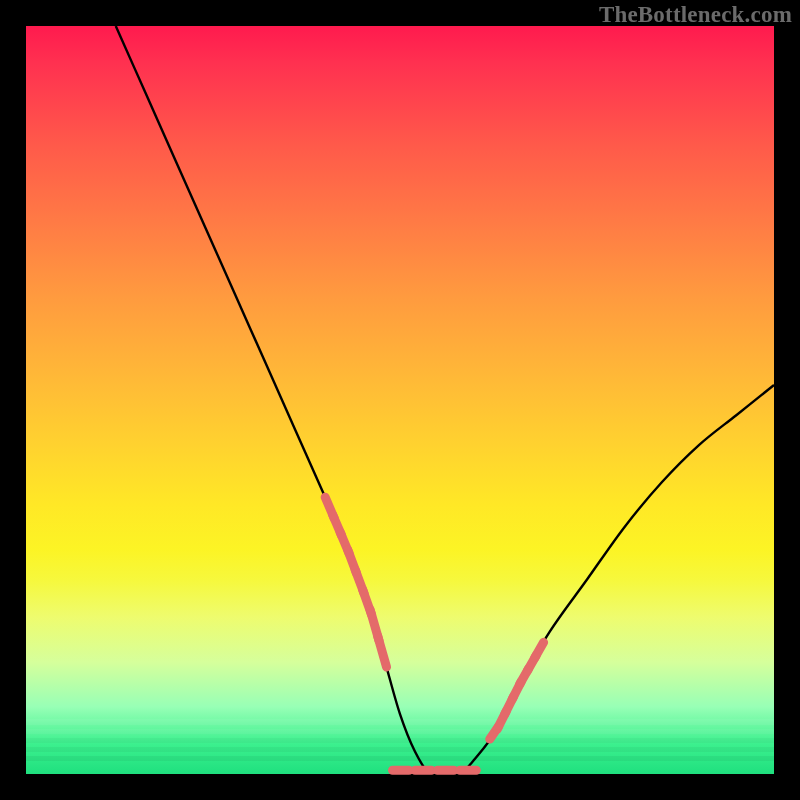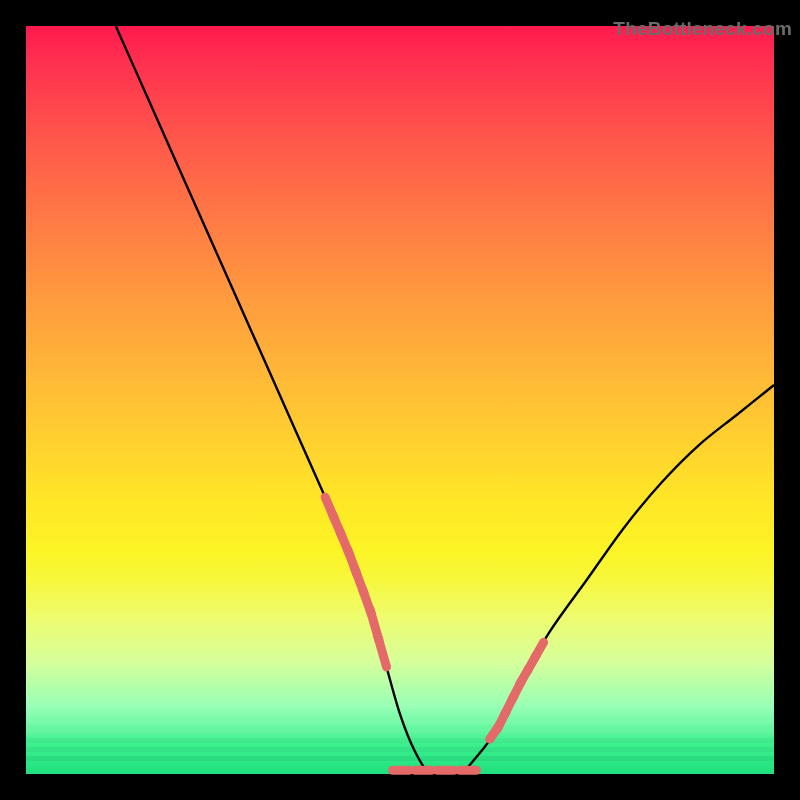--- a/index.html
+++ b/index.html
@@ -29,24 +29,24 @@
       #f6f83c 74%,
       #eefc6e 79%,
       #d6ff9b 85%,
       #98ffb6 91%,
       #3cf08e 96%,
       #1fe07f 100%
     );
   }
   .watermark {
     position: absolute;
-    top: 18px;
+    top: 2px;
     right: 8px;
-    font-family: Liberation Sans, sans-serif;
-    font-size: 19px;
+    font-family: Liberation Serif, serif;
+    font-size: 23px;
     font-weight: 600;
     color: #6b6b6b;
     letter-spacing: 0.2px;
     user-select: none;
   }
   svg.curve {
     position: absolute;
     left: 0;
     top: 0;
     width: 748px;

